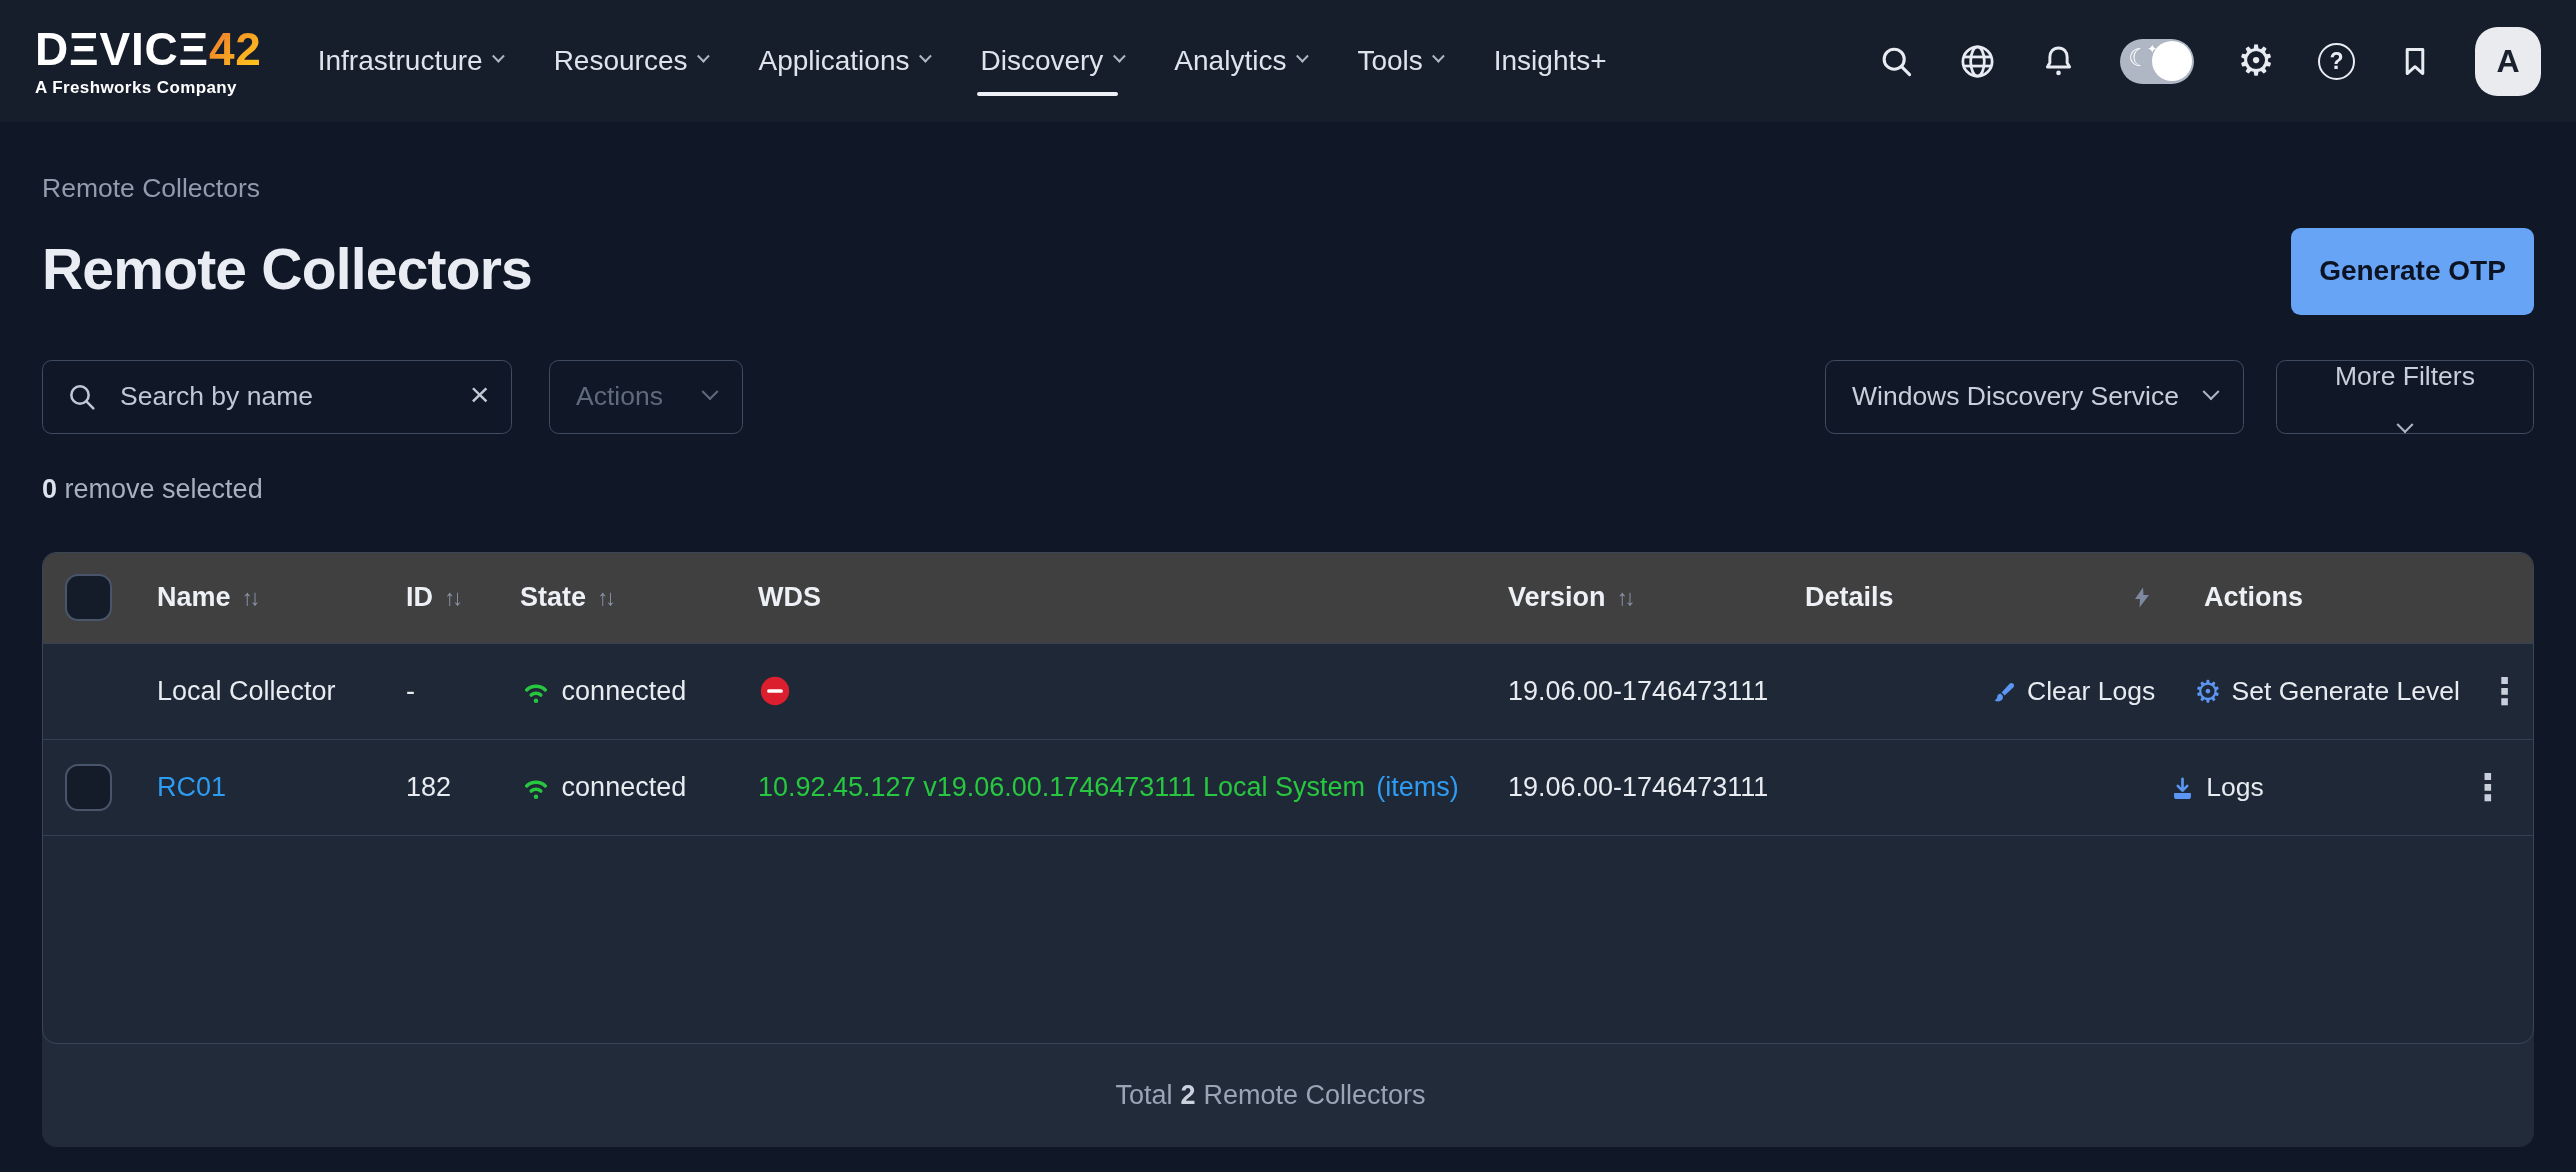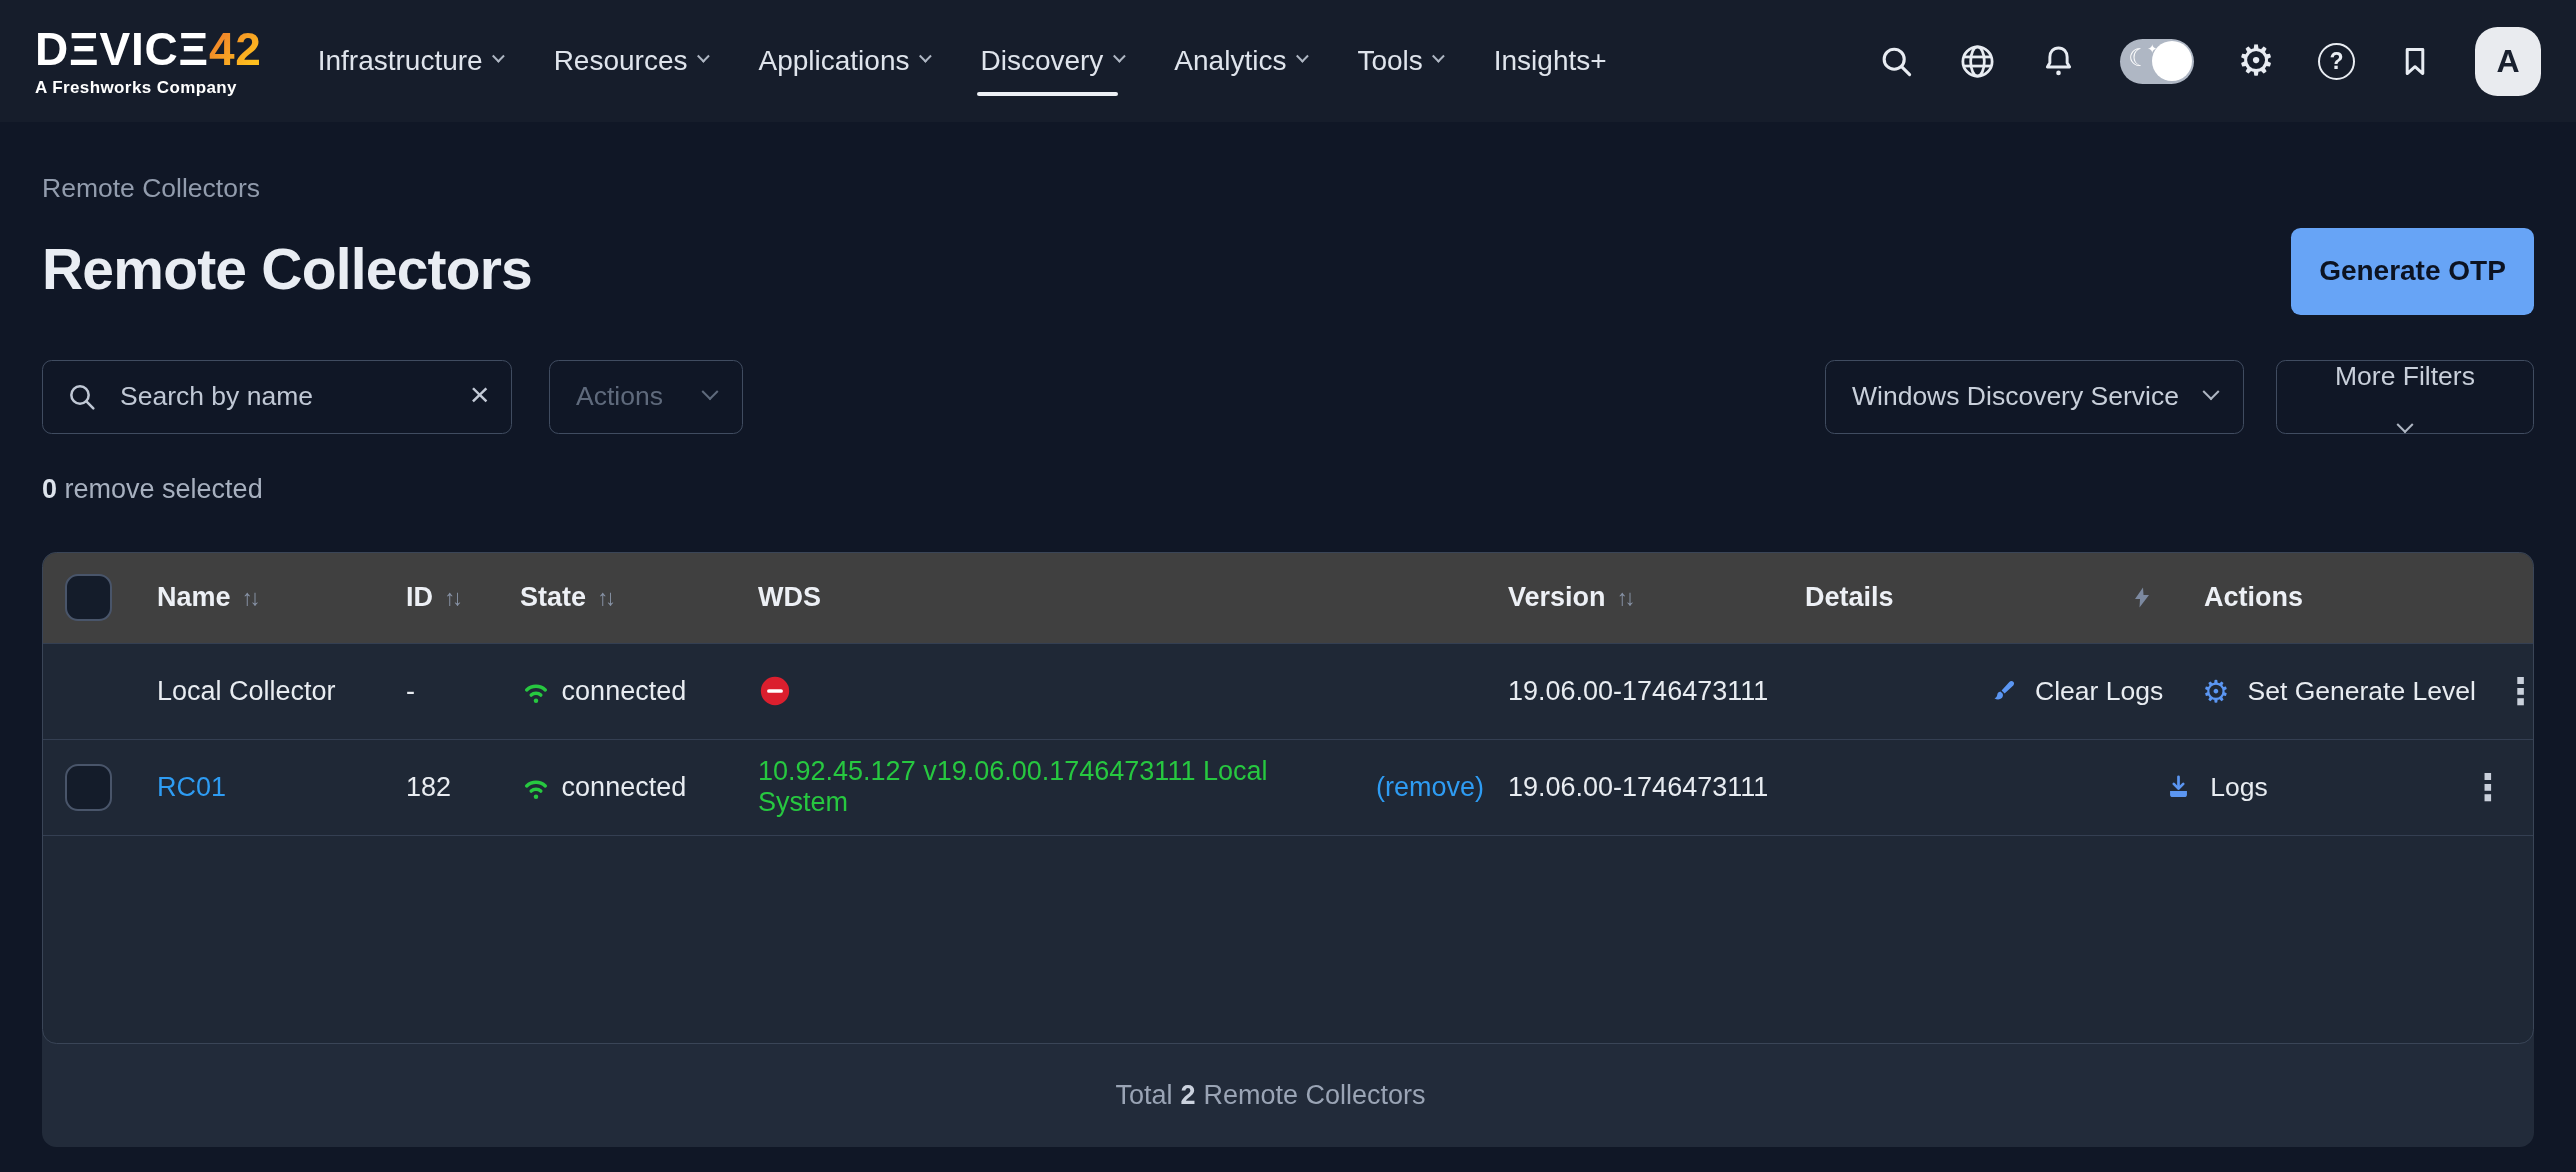--- a/index.html
+++ b/index.html
@@ -89,21 +89,21 @@
   .cell { padding-left:24px; display:flex; align-items:center; }
   .cell-check { justify-content:center; padding-left:0; }
   .cell-actions { justify-content:center; padding-left:0; gap:39px; }
   .cell-kebab { justify-content:center; padding-left:0; }
   .sort { font-size:22px; color:#8792A5; letter-spacing:-3.2px; margin-left:11.2px; font-weight:400; }
   .checkbox { width:47px; height:47px; border:2.4px solid #49556A; border-radius:13px; background:#141C2A; cursor:pointer; }
   .link { color:#2E9CF3; cursor:pointer; }
   .state-cell { gap:9.6px; }
   .wds-green { color:#27C840; }
   .wds-remove { color:#2E9CF3; margin-left:11.2px; cursor:pointer; }
-  .action-link { display:flex; align-items:center; gap:18px; cursor:pointer; font-size:26.5px; color:#E8ECF1; white-space:nowrap; }
+  .action-link { display:flex; align-items:flex-end; gap:10px; cursor:pointer; font-size:26.5px; color:#E8ECF1; white-space:nowrap; }
   .kebab { font-size:37px; font-weight:700; color:#C9D0DB; cursor:pointer; line-height:.9; }
   .bolt { margin-right:11.2px; }
   .card-footer { height:103px; display:flex; align-items:center; justify-content:center;
     padding-right:35px; font-size:27px; color:#9AA4B5; }
   .card-footer b { color:#CBD2DE; margin:0 8px; }
   svg { display:block; }
 </style>
 </head>
 <body>
 
@@ -319,21 +319,21 @@
             <svg width="32" height="29" viewBox="0 0 24 21" fill="none" stroke="#27C840" stroke-width="2.6" stroke-linecap="round">
               <path d="M8.4 13.2a5.2 5.2 0 0 1 7.2 0"></path>
                 <path d="M5 9.3a10.2 10.2 0 0 1 14 0"></path>
               <circle cx="12" cy="17.4" r="1.7" fill="#27C840" stroke="none"></circle>
             </svg>
           </span>
           <span>connected</span>
         </div>
         <div class="cell">
           <span class="wds-green">10.92.45.127 v19.06.00.1746473111 Local System</span>
-          <span class="wds-remove">(remove)</span>
+          <span class="wds-remove">(items)</span>
         </div>
         <div class="cell">19.06.00-1746473111</div>
         <div class="cell"></div>
         <div class="cell cell-actions">
           <span class="action-link">
             <span>
               <svg width="27" height="27" viewBox="0 0 24 24">
                 <g fill="none" stroke="#5B96F2" stroke-width="2.4" stroke-linecap="round" stroke-linejoin="round">
                   <line x1="12" y1="2.5" x2="12" y2="12.5"></line>
                     <path d="M7.8 8.8 12 13l4.2-4.2"></path>

